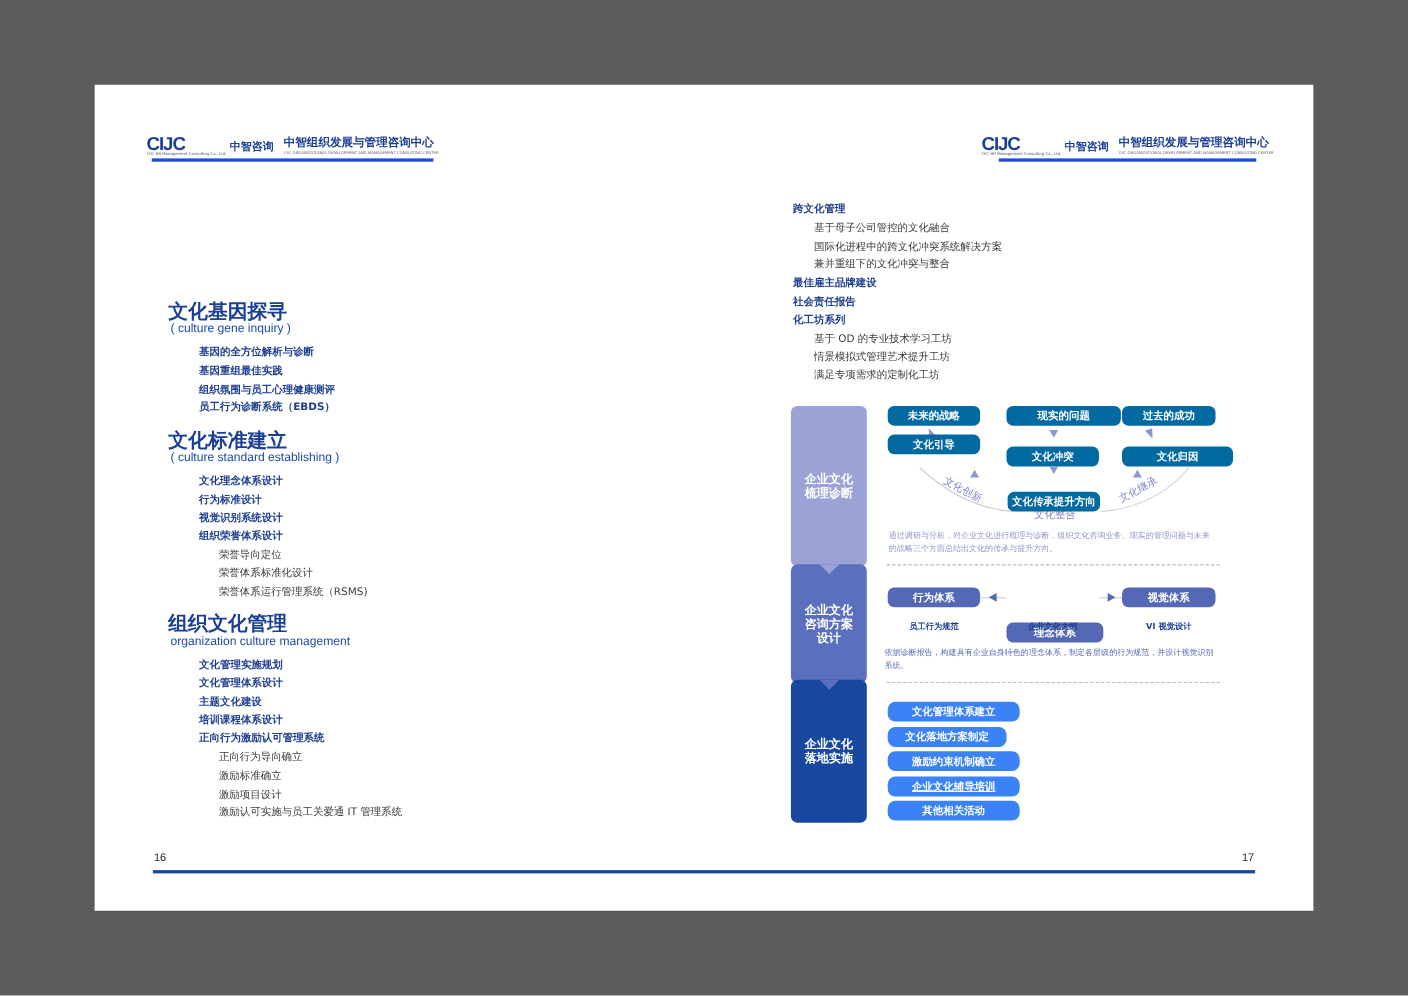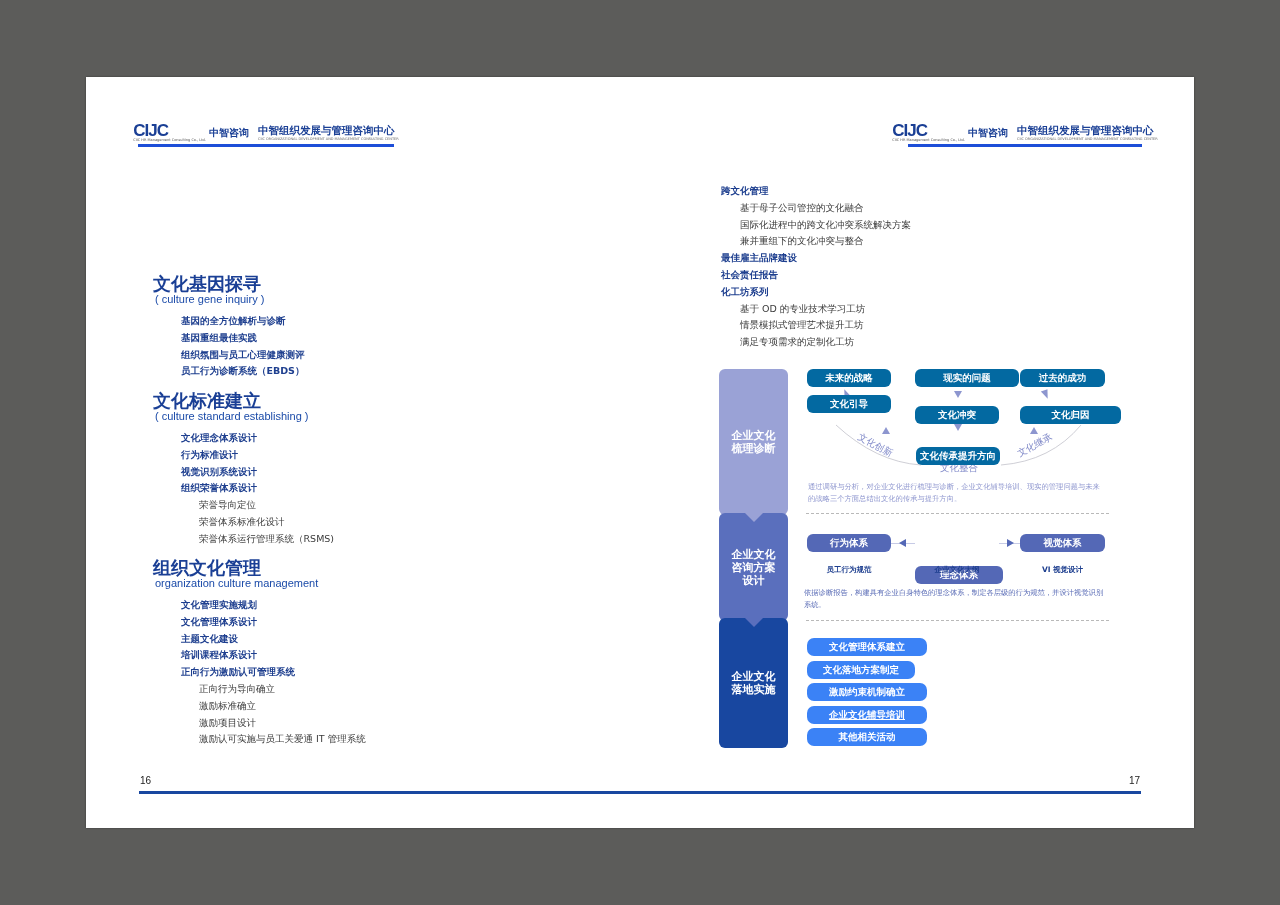--- a/index.html
+++ b/index.html
@@ -189,21 +189,21 @@
   <div class="pill pill-light" style="left:829px; top:329px; width:84px;">文化冲突</div>
   <div class="pill pill-light" style="left:934px; top:329px; width:101px;">文化归因</div>
 
   <div class="tri-down" style="left:868px; top:347px;"></div>
   <div class="curve-label" style="left:854px; top:354px;margin-top:31px;">文化整合</div>
   <div class="curve-label" style="left:770px; top:362px; transform: rotate(28deg);">文化创新</div>
   <div class="curve-label" style="left:930px; top:362px; transform: rotate(-28deg);">文化继承</div>
 
   <div class="pill pill-light" style="left:830px; top:370px; width:84px;">文化传承提升方向</div>
 
-  <div class="desc desc1">通过调研与分析，对企业文化进行梳理与诊断，企业文化辅导培训、现实的管理问题与未来的战略三个方面总结出文化的传承与提升方向。</div>
+  <div class="desc desc1">通过调研与分析，对企业文化进行梳理与诊断，组织文化咨询业务、现实的管理问题与未来的战略三个方面总结出文化的传承与提升方向。</div>
   <div class="dash" style="top:436px;"></div>
 
   <div class="pill pill-mid" style="left:721px; top:457px; width:84px;">行为体系</div>
   <div class="conn" style="left:805px; top:466px; width:24px;"></div>
   <div class="arrow-l" style="left:813px; top:462px;"></div>
   <div class="pill pill-mid" style="left:829px; top:457px; width:88px;margin-top:32px;">理念体系</div>
   <div class="conn" style="left:913px; top:466px; width:22px;"></div>
   <div class="arrow-r" style="left:921px; top:462px;"></div>
   <div class="pill pill-mid" style="left:934px; top:457px; width:85px;">视觉体系</div>
 

